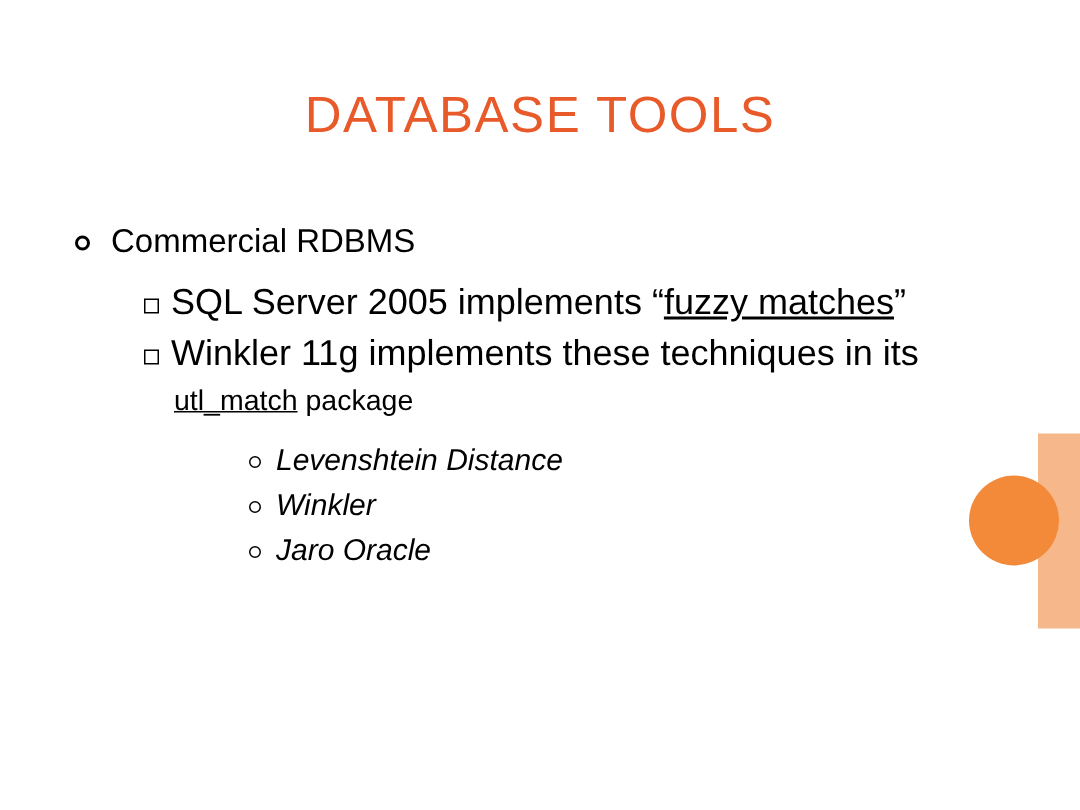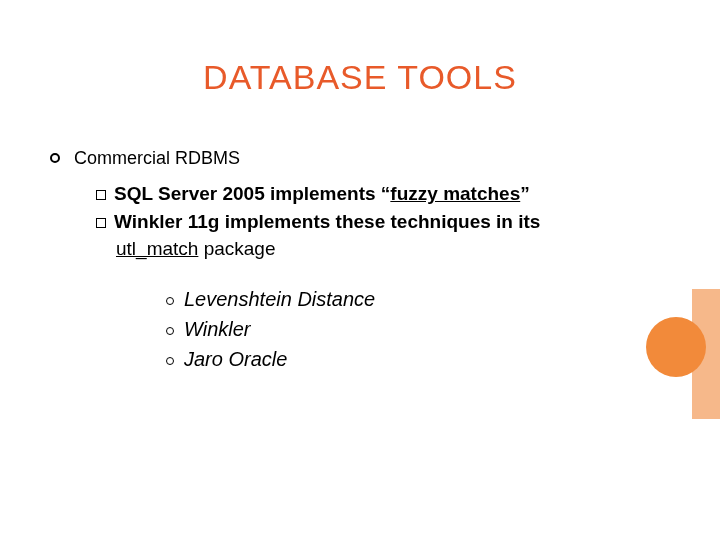--- a/index.html
+++ b/index.html
@@ -30,54 +30,53 @@
     color: #e85a2a;
     font-weight: 400;
   }
   .content {
     position: absolute;
     top: 148px;
     left: 50px;
     right: 50px;
   }
   .level1 {
-    font-size: 18px;
+    font-size: 22px;
     margin-bottom: 12px;
   }
   .level1 .bullet {
     display: inline-block;
     width: 10px;
     height: 10px;
     border: 2px solid #000;
     border-radius: 50%;
     margin-right: 14px;
     vertical-align: 1px;
     box-sizing: border-box;
   }
   .level2 {
-    font-size: 19px;
+    font-size: 24px;
     margin-left: 46px;
     line-height: 1.35;
     margin-bottom: 2px;
-    font-weight: bold;
   }
   .level2 .bullet {
     display: inline-block;
     width: 10px;
     height: 10px;
     border: 1.5px solid #000;
     margin-right: 8px;
     vertical-align: 0px;
     box-sizing: border-box;
   }
   .level2-wrap {
     margin-left: 66px;
     font-size: 19px;
     line-height: 1.35;
-    margin-bottom: 12px;
+    margin-bottom: 2px;
   }
   .level3 {
     font-size: 20px;
     margin-left: 116px;
     line-height: 1.5;
     font-style: italic;
   }
   .level3 .bullet {
     display: inline-block;
     width: 8px;

